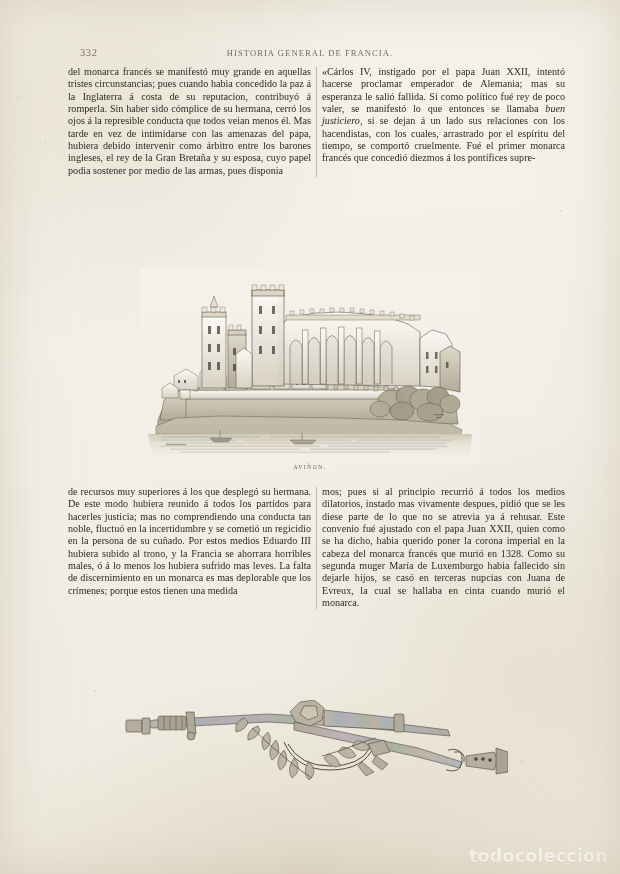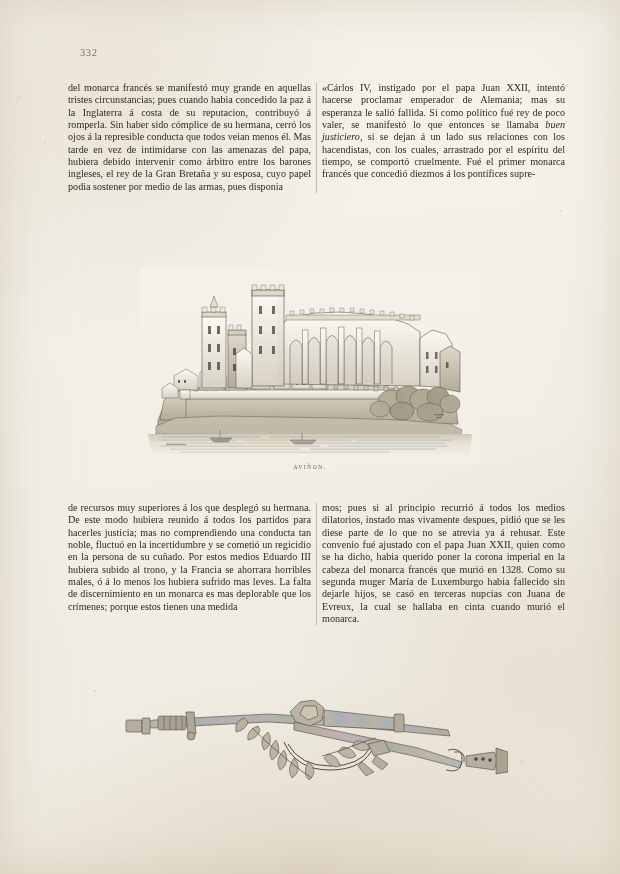--- a/index.html
+++ b/index.html
@@ -63,21 +63,20 @@
     letter-spacing: 1.05px;
     color: #4e473c;
     opacity: 0.78;
     text-transform: uppercase;
   }
 
   
   .text-block {
     position: absolute;
     display: flex;
-    margin-top: 16px;
   }
   .col {
     width: 243px;
     font-size: 10.15px;
     line-height: 12.35px;
     color: #2e2a24;
     text-align: justify;
     text-justify: inter-word;
     hyphens: manual;
   }
@@ -161,20 +160,21 @@
 </head>
 <body>
 
 <div id="page">
 
   <div id="paper-texture"></div>
 
   <div class="content">
 
     <div id="folio">332</div>
+    <div id="running-head">HISTORIA GENERAL DE FRANCIA.</div>
 
     <div class="text-block" id="block-upper">
       <div class="col">
         <p>del monarca francés se manifestó muy grande en aquellas tristes circunstancias; pues cuando habia concedido la paz á la Inglaterra á costa de su reputacion, contribuyó á romperla. Sin haber sido cómplice de su hermana, cerró los ojos á la represible conducta que todos veian menos él. Mas tarde en vez de intimidarse con las amenazas del papa, hubiera debido intervenir como árbitro entre los barones ingleses, el rey de la Gran Bretaña y su esposa, cuyo papel podia sostener por medio de las armas, pues disponia</p>
       </div>
       <div class="rule"></div>
       <div class="col">
         <p>
           <span>«Cárlos IV, instigado por el papa Juan XXII, intentó hacerse proclamar emperador de Alemania; mas su esperanza le salió fallida. Si como político fué rey de poco valer, se manifestó lo que entonces se llamaba </span><span class="it">buen justiciero</span><span>, si se dejan á un lado sus relaciones con los hacendistas, con los cuales, arrastrado por el espíritu del tiempo, se comportó cruelmente. Fué el primer monarca francés que concedió diezmos á los pontífices supre-</span>
         </p>
@@ -559,17 +559,18 @@
         <path d="M258,56 L270,64 L264,70 L254,62 Z"></path>
       </g>
     </svg>
 
     <div class="speck" style="left:18px; top:96px; width:2px; height:2px;"></div>
     <div class="speck" style="left:44px; top:142px; width:1.5px; height:1.5px;"></div>
     <div class="speck" style="left:560px; top:210px; width:2px; height:2px;"></div>
     <div class="speck" style="left:94px; top:690px; width:2px; height:2px;"></div>
     <div class="speck" style="left:520px; top:760px; width:1.5px; height:1.5px;"></div>
 
+    <div id="watermark">todocoleccion</div>
 
   </div>
 
   <div id="paper-edge"></div>
 </div>
 
 </body></html>

